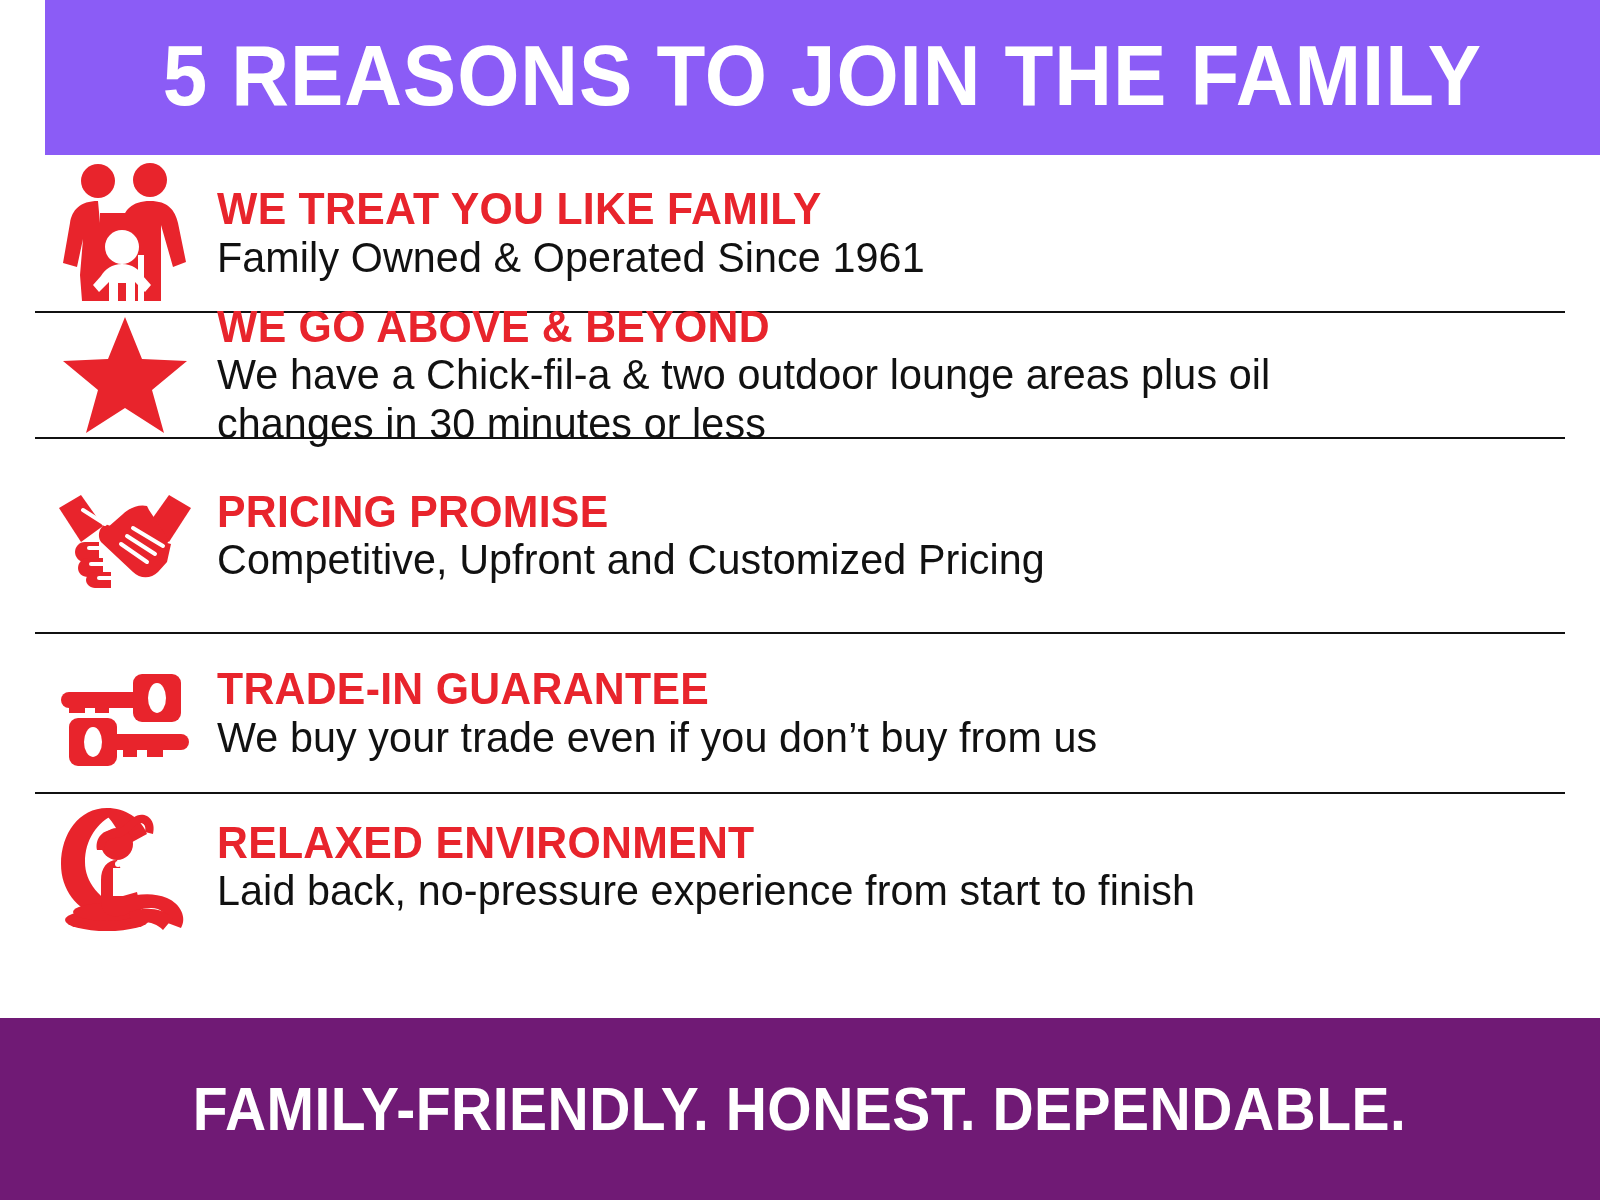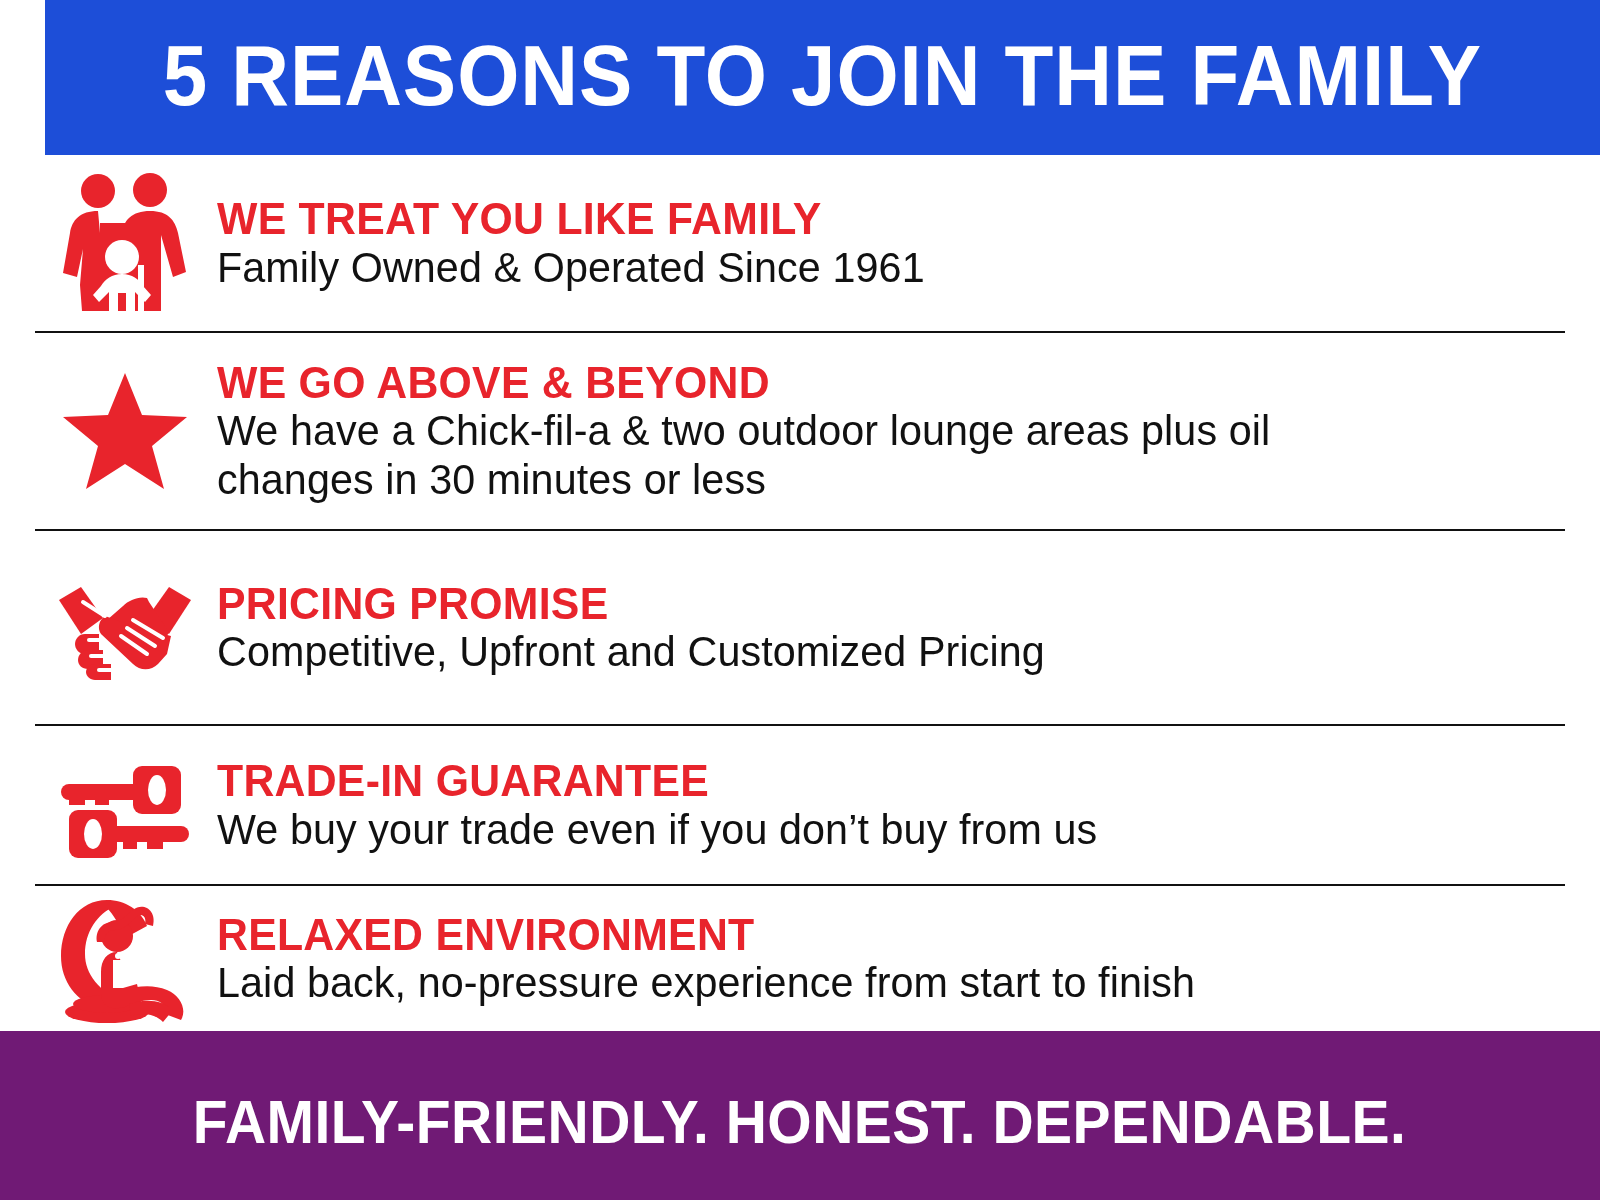--- a/index.html
+++ b/index.html
@@ -14,21 +14,21 @@
     width:1600px;
     height:1200px;
     background:#ffffff;
     display:flex;
     flex-direction:column;
   }
 
   
   .header {
     height:155px;
-    background:#1d4ed8;
+    background:#8b5cf6;
     display:flex;
     align-items:center;
     justify-content:center;
     flex:0 0 155px;
     margin-left:45px;
   }
   .header-title {
     color:#ffffff;
     font-size:86px;
     font-weight:bold;
@@ -49,22 +49,22 @@
     flex-direction:column;
   }
   .row {
     display:flex;
     align-items:center;
     position:relative;
     border-bottom:2px solid #111111;
   }
   .row:last-child { border-bottom:none; }
 
-  .row-1 { height:178px; }
-  .row-2 { height:198px; }
+  .row-1 { height:158px; }
+  .row-2 { height:126px; }
   .row-3 { height:195px; }
   .row-4 { height:160px; }
   .row-5 { height:145px; }
 
   .icon-cell {
     width:180px;
     flex:0 0 180px;
     display:flex;
     align-items:center;
     justify-content:center;

